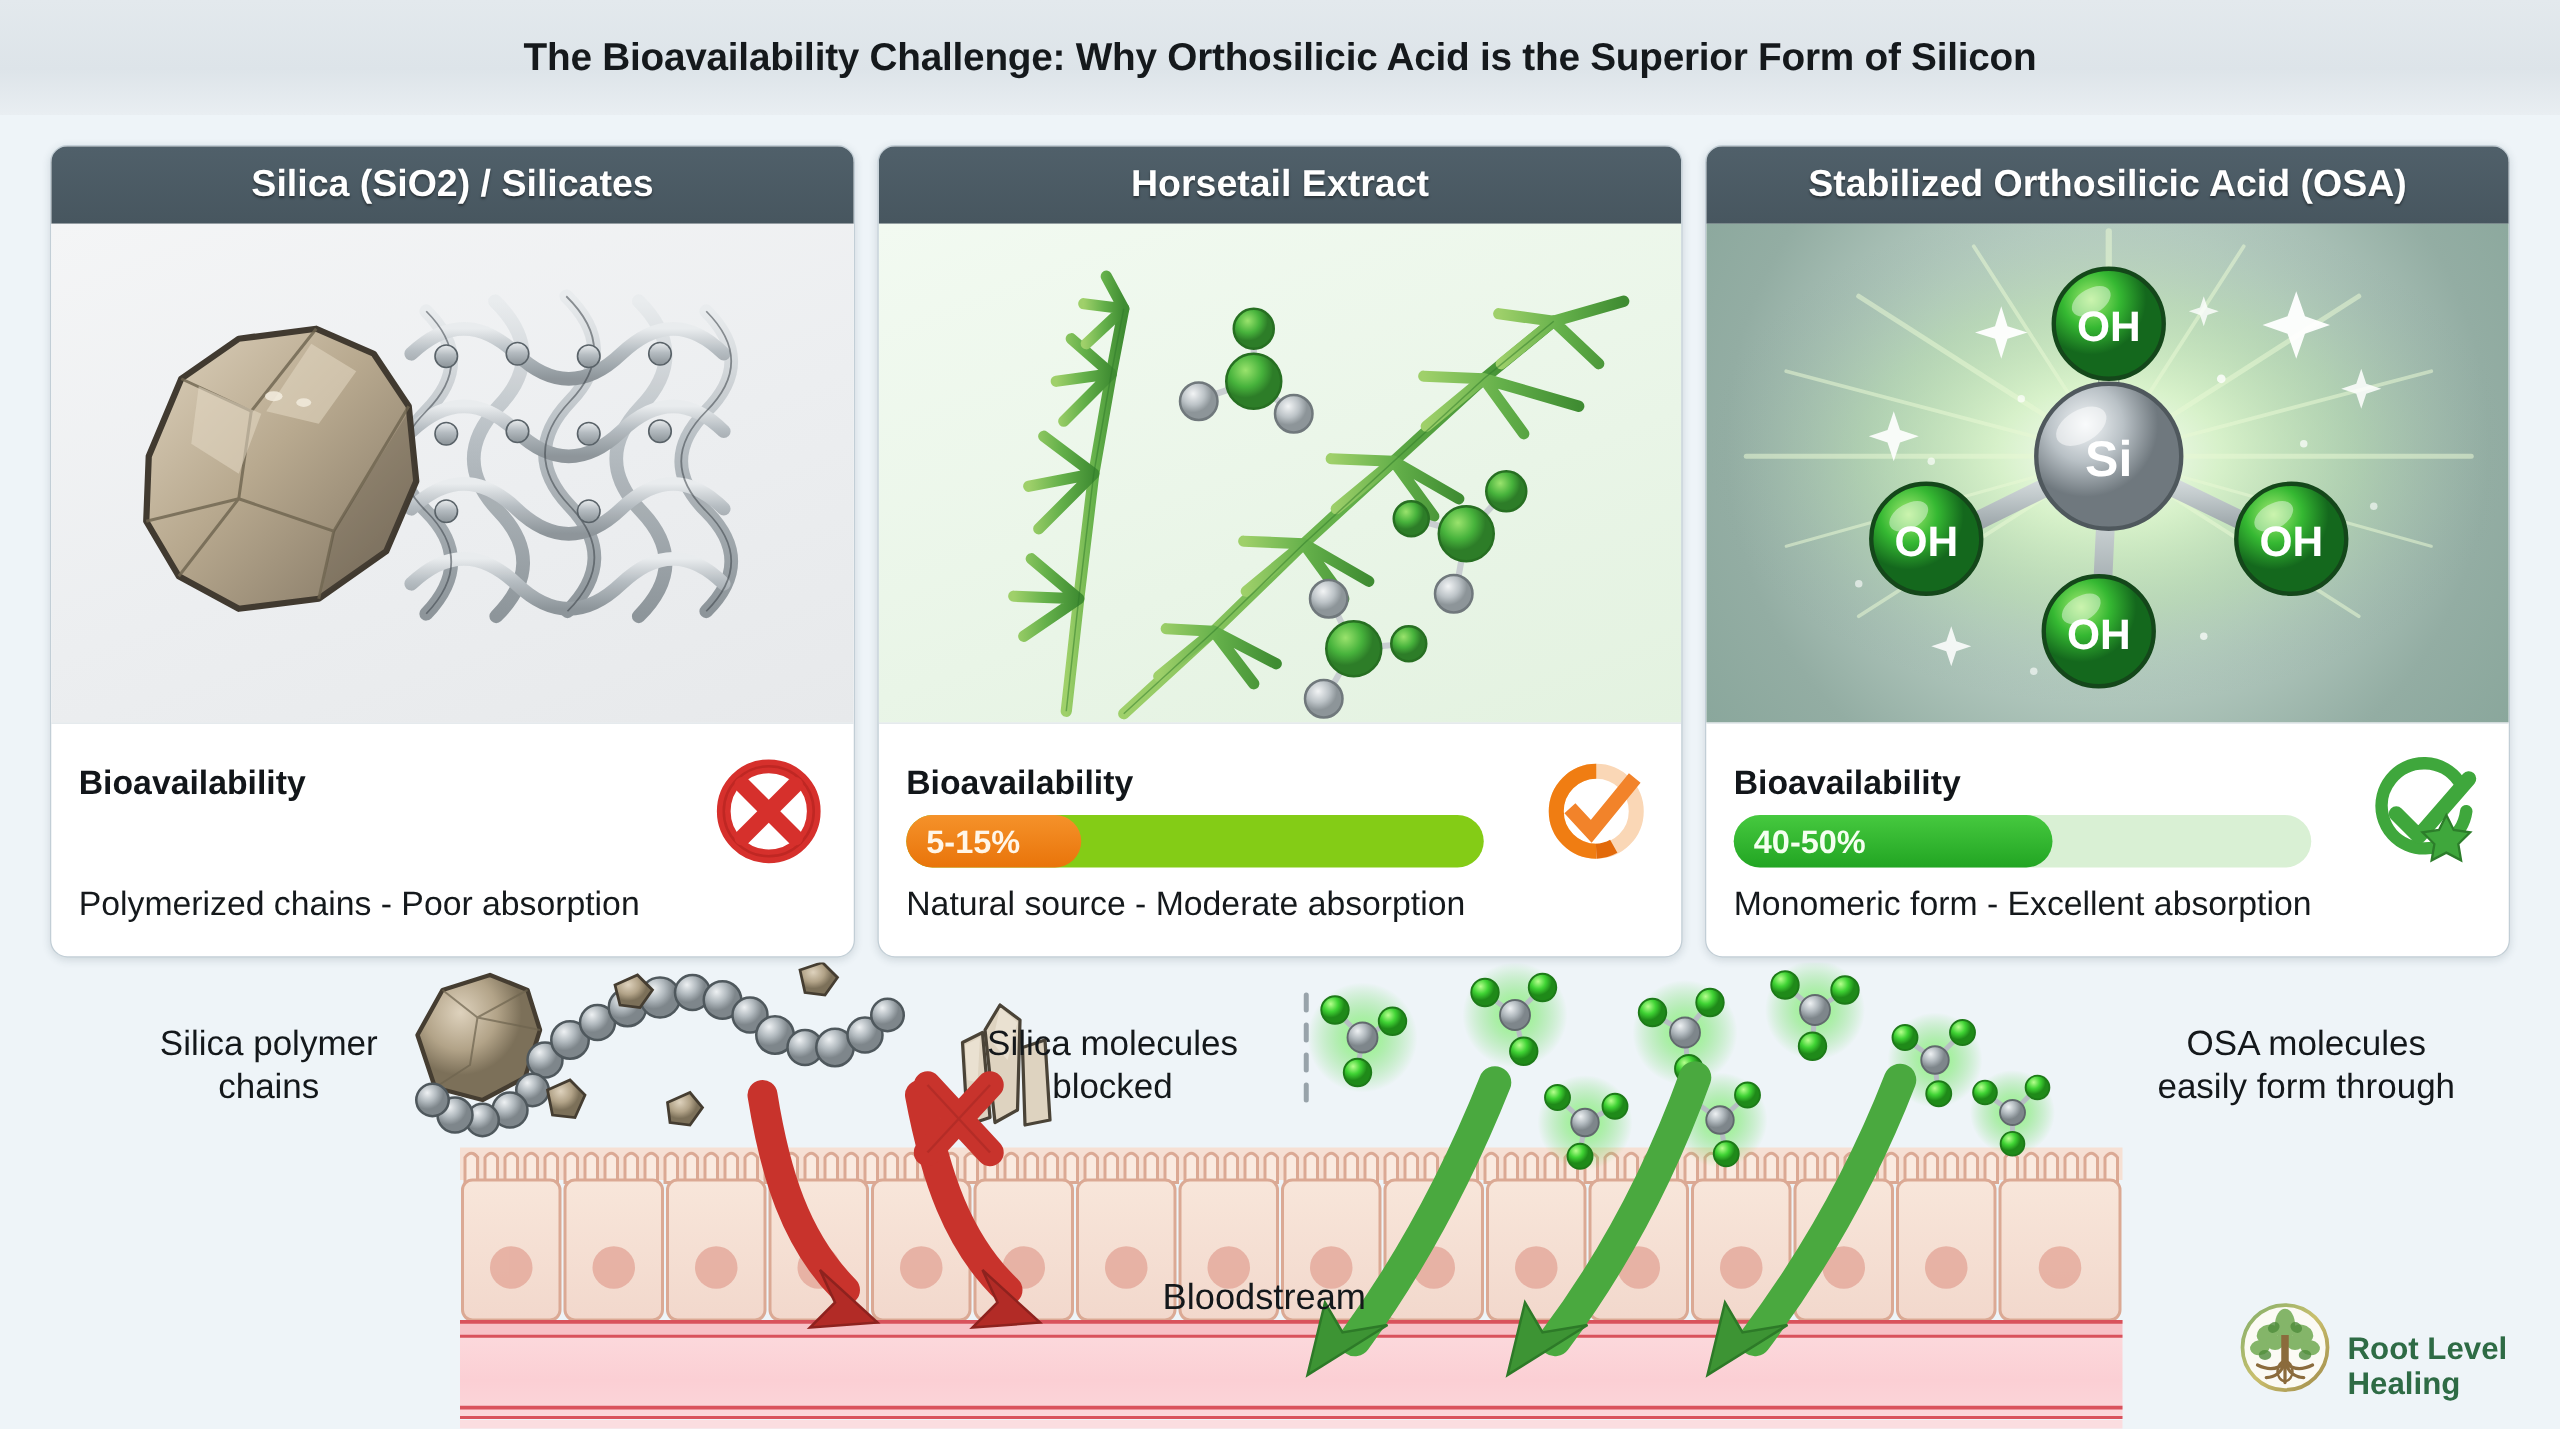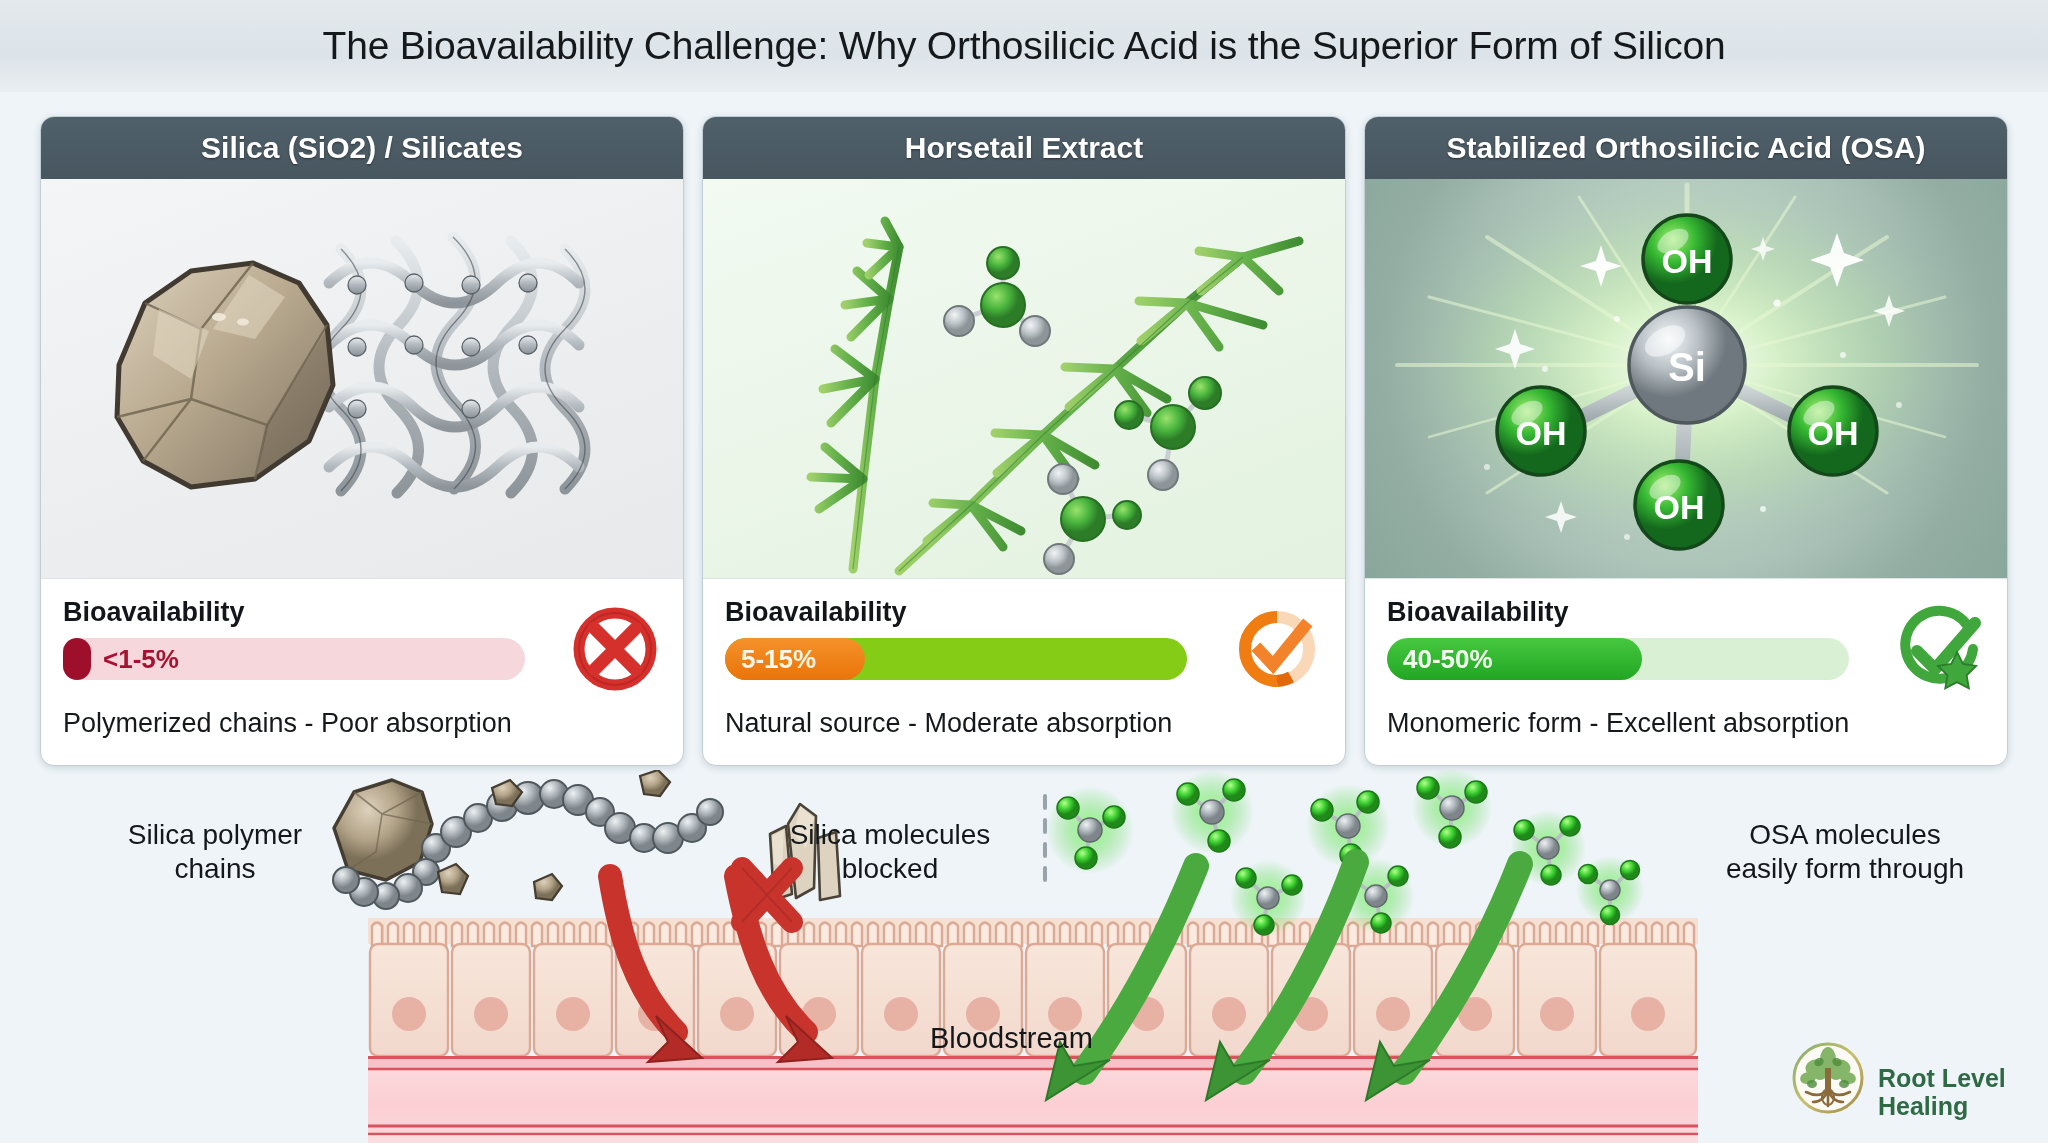--- a/index.html
+++ b/index.html
@@ -11,21 +11,21 @@
     position: relative;
   }
 
   
   .title-band {
     position: absolute; left: 0; top: 0; width: 2048px; height: 92px;
     background: linear-gradient(180deg, #e3e9ed 0%, #dde4e9 60%, #e9eef2 100%);
     display: flex; align-items: center; justify-content: center;
   }
   .title-band h1 {
-    font-size: 39px; font-weight: normal; color: #15191c;
+    font-size: 31px; font-weight: bold; color: #15191c;
     letter-spacing: -0.2px; white-space: nowrap; text-align: right;
   }
 
   
   .cards {
     position: absolute; left: 40px; top: 116px;
     width: 1968px; height: 650px;
     display: flex; gap: 18px;
   }
   .card {
@@ -45,21 +45,21 @@
   .card-head span {
     color: #ffffff; font-size: 30px; font-weight: bold;
     text-shadow: 0 1px 2px rgba(0,0,0,.45);
   }
   .card-art {
     flex: 0 0 400px; height: 400px;
     position: relative; overflow: hidden;
     border-bottom: 1px solid #dde3e8;
   }
   .card-body {
-    flex: 1; padding: 18px 22px 0 22px; position: relative;
+    flex: 1; padding: 32px 22px 0 22px; position: relative;
   }
   .bio-label {
     font-size: 27px; font-weight: bold; color: #12161a; margin-bottom: 10px;
   }
   .bar-track {
     height: 42px; border-radius: 21px; position: relative;
     width: 462px;
   }
   .bar-fill {
     position: absolute; left: 0; top: 0; height: 42px;
@@ -176,24 +176,20 @@
         </g>
         <g fill="#4d4538" opacity=".25">
           <path d="M226 246 L286 150 L292 206 L268 262 L216 298 Z"></path>
         </g>
         <ellipse cx="178" cy="138" rx="7" ry="4" fill="#f6f0e3" opacity=".8"></ellipse>
         <ellipse cx="202" cy="143" rx="6" ry="3.5" fill="#f6f0e3" opacity=".75"></ellipse>
       </svg>
     </div>
     <div class="card-body">
       <div class="bio-label">Bioavailability</div>
-      <div class="bar-track" style="background:#f5d7dc">
-        <div class="bar-fill" style="background:#9e0f2c;width:28px;padding-left:0"></div>
-        <span style="position:absolute;left:40px;top:6px;font-size:26px;font-weight:bold;color:#a81232">&lt;1-5%</span>
-      </div>
       <div class="badge-icon">
         <svg width="92" height="92" viewBox="0 0 92 92">
           <circle cx="46" cy="46" r="36" fill="none" stroke="#d6302c" stroke-width="11"></circle>
           <circle cx="46" cy="46" r="36" fill="none" stroke="#a81e1a" stroke-width="2" opacity=".5"></circle>
           <line x1="25" y1="25" x2="67" y2="67" stroke="#d6302c" stroke-width="13" stroke-linecap="round"></line>
           <line x1="67" y1="25" x2="25" y2="67" stroke="#d6302c" stroke-width="13" stroke-linecap="round"></line>
         </svg>
       </div>
       <div class="card-note">Polymerized chains - Poor absorption</div>
     </div>

